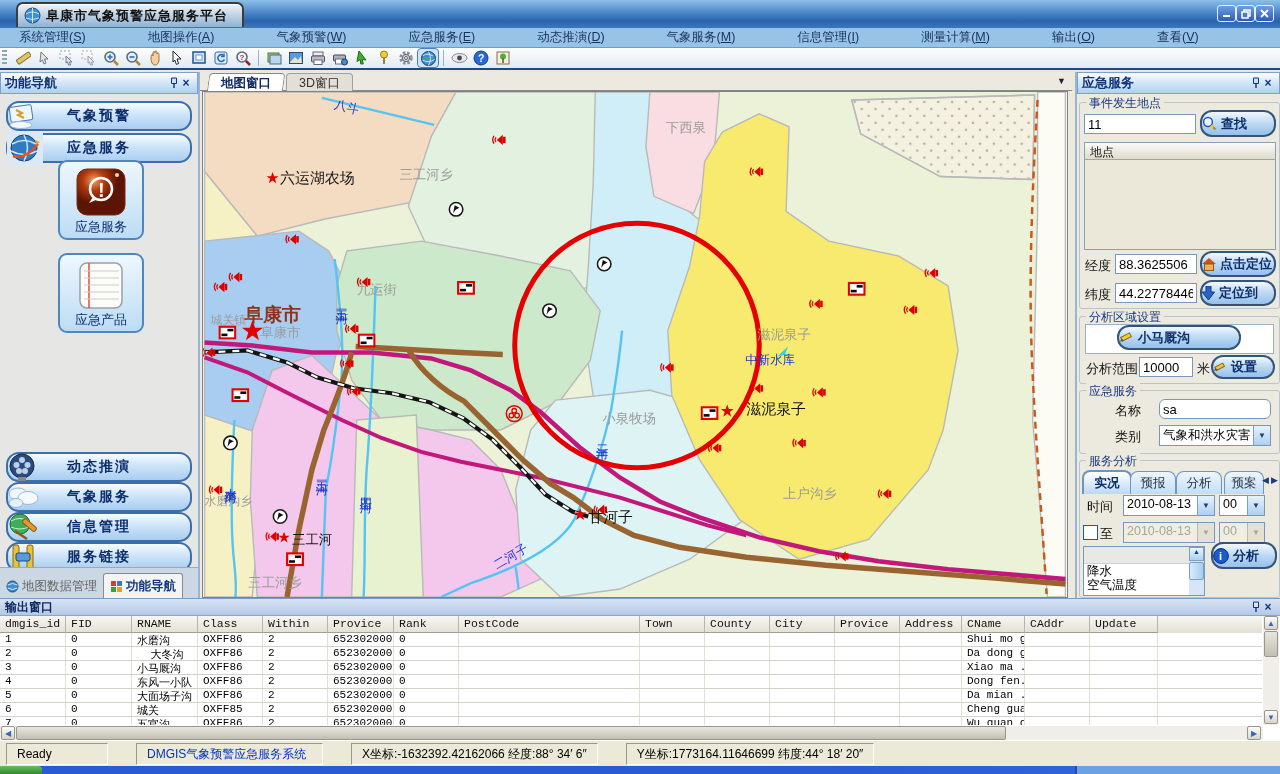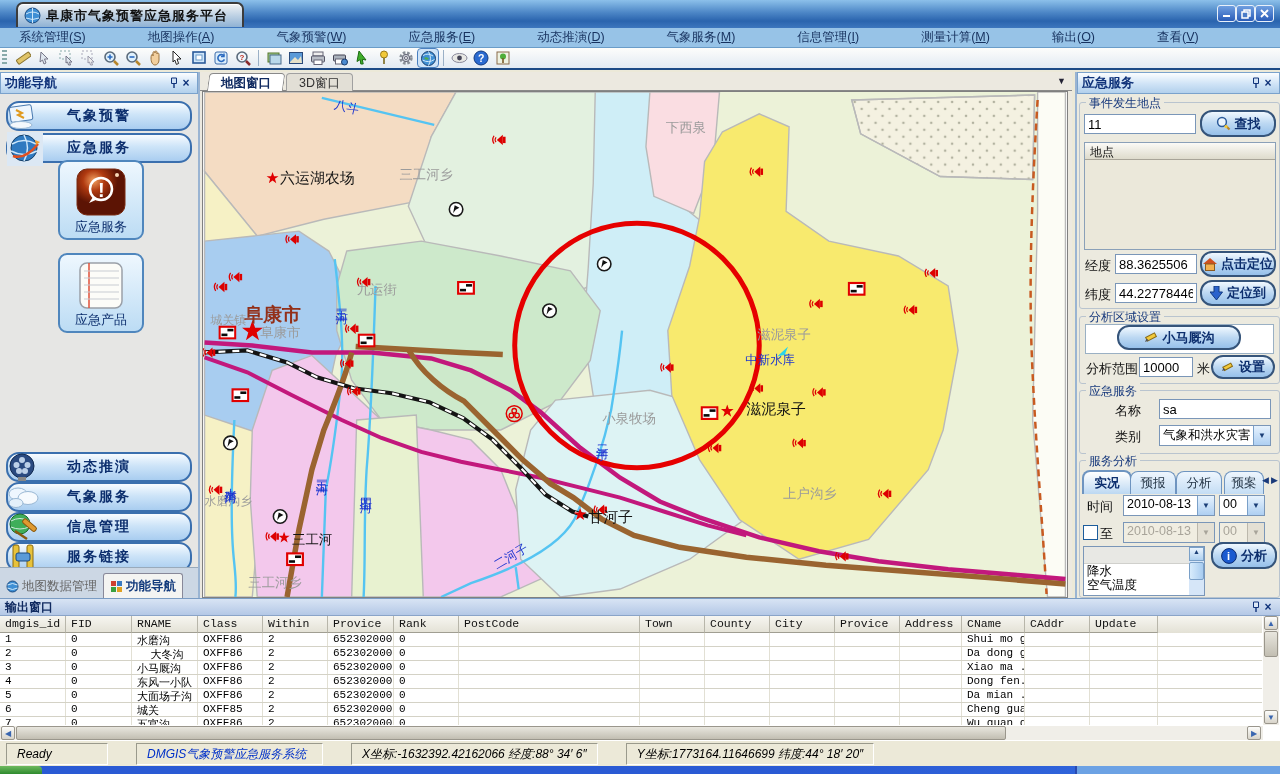--- a/index.html
+++ b/index.html
@@ -34,21 +34,21 @@
     display:flex;align-items:center;padding:0 4px;}
   .caption b{font-size:13px;color:#10337a;flex:1;}
   .cap-x{font-size:12px;font-weight:bold;color:#10337a;width:14px;text-align:center;}
   .pill{position:relative;height:26px;margin:4px 4px;border:2px solid #3a6fae;border-radius:13px;
     background:linear-gradient(180deg,#f7fbff,#cde4f8 45%,#a9cdf0);display:flex;align-items:center;justify-content:center;}
   .pill b{font-size:14px;color:#0d2f6e;letter-spacing:2px;}
   .pill .picon{position:absolute;left:-1px;top:-3px;}
   .group{position:absolute;border:1px solid #b9c4cf;border-radius:3px;}
   .gtitle{position:absolute;top:-8px;left:6px;background:#eceadf;padding:0 3px;font-size:12px;color:#16387c;}
   .xpbtn{border:2px solid #35547a;border-radius:12px;background:linear-gradient(180deg,#f0f8ff,#bcd8f2 50%,#96c0ea);
-    display:flex;align-items:center;justify-content:center;gap:4px;box-sizing:border-box;}
+    display:flex;align-items:center;gap:4px;box-sizing:border-box;}
   .xpbtn span{font-size:13px;font-weight:bold;color:#0d2f6e;}
   .tfield{position:absolute;background:#fff;border:1px solid #7a96b8;box-sizing:border-box;
     font-family:"Liberation Sans",sans-serif;font-size:13px;color:#000;padding:1px 3px;}
   .combo{position:absolute;background:#fff;border:1px solid #7a96b8;box-sizing:border-box;display:flex;}
   .combo .ctext{flex:1;font-size:12.5px;color:#000;padding:1px 3px;white-space:nowrap;overflow:hidden;}
   .combo .cbtn{width:16px;background:linear-gradient(180deg,#e6f2fd,#aecff2);border-left:1px solid #7aa0c8;
     display:flex;align-items:center;justify-content:center;font-size:8px;color:#1b3f77;}
   .combo.disabled{background:#f0ede1;}
   .combo.disabled .ctext{color:#a8a49a;}
   .combo.disabled .cbtn{background:#e4e0d4;color:#a8a49a;border-left-color:#bcb8ac;}
@@ -101,21 +101,21 @@
   .oh-cell{font-size:11.5px;color:#111;padding:1px 0 0 5px;box-sizing:border-box;border-right:1px solid #b8b6aa;border-bottom:1px solid #a09e92;white-space:nowrap;overflow:hidden;}
   .o-row{display:flex;height:13px;border-bottom:1px solid #d4d2c6;}
   .o-cell{font-size:11px;color:#000;padding:0 0 0 5px;box-sizing:border-box;border-right:1px solid #e2e0d4;white-space:nowrap;overflow:hidden;}
   .sb{position:absolute;background:#f0eee8;}
   .sb-btn{position:absolute;background:linear-gradient(180deg,#fdfdfb,#d8d4ca);border:1px solid #9a968c;border-radius:2px;
     display:flex;align-items:center;justify-content:center;font-size:8px;color:#3a66b0;box-sizing:border-box;}
   .sb-thumb{position:absolute;background:linear-gradient(180deg,#e8e6de,#c2beb2);border:1px solid #9a968c;border-radius:2px;box-sizing:border-box;}
   
   #statusbar{position:absolute;left:0;top:740px;width:1280px;height:26px;background:#ece9d8;border-top:1px solid #fff;
     display:flex;align-items:center;font-size:12px;color:#000;}
-  .st-cell{height:18px;margin:0 14px;padding:1px 10px;border:1px solid;border-color:#9a9a8c #fff #fff #9a9a8c;display:flex;align-items:center;white-space:nowrap;font-style:italic;}
+  .st-cell{height:18px;margin:0 14px;padding:1px 10px;border:1px solid;border-color:#9a9a8c #fff #fff #9a9a8c;display:flex;align-items:center;white-space:nowrap;}
   
   #taskbar{position:absolute;left:0;top:766px;width:1280px;height:8px;background:linear-gradient(90deg,#2a5ad4 0,#2a5ad4 62%,#2f63da 84%);}
   #tb-start{position:absolute;left:0;top:0;width:42px;height:8px;background:linear-gradient(180deg,#6fba5f,#2e8a2e);border-radius:0 4px 0 0;}
   #tb-tray{position:absolute;left:1075px;top:0;width:205px;height:8px;background:#6ca2e4;border-left:2px solid #2a4ab0;}
   svg text{font-family:"Liberation Sans",sans-serif;}
 </style>
 </head>
 <body>
 
 <div id="app">
@@ -629,21 +629,21 @@
           <rect x="2" y="4" width="9" height="3.6" fill="#f2c93a" stroke="#8a6a10" transform="rotate(-28 6.5 5.5)"></rect>
           <polygon points="1,10 4.6,8.8 2.4,6.8" fill="#555"></polygon>
         </svg>
       <span>设置</span>
     </div>
 
     <div class="group" style="left:2px;top:318px;width:199px;height:62px">
       <span class="gtitle">应急服务</span>
     </div>
     <span class="lbl" style="left:38px;top:330px">名称</span>
-    <input class="tfield" style="left: 82px; top: 327px; width: 112px; height: 20px;" value="sa">
+    <input class="tfield" style="left: 82px; top: 327px; width: 112px; height: 20px; border-radius: 6px;" value="sa">
     <span class="lbl" style="left:38px;top:356px">类别</span>
     <div class="combo" style="left:82px;top:353px;width:112px;height:21px">
       <span class="ctext">气象和洪水灾害</span>
       <span class="cbtn">▼</span>
     </div>
 
     <div class="group" style="left:2px;top:388px;width:199px;height:136px">
       <span class="gtitle">服务分析</span>
     </div>
     <div class="svc-tab active" style="left:5px;top:398px;width:46px">

